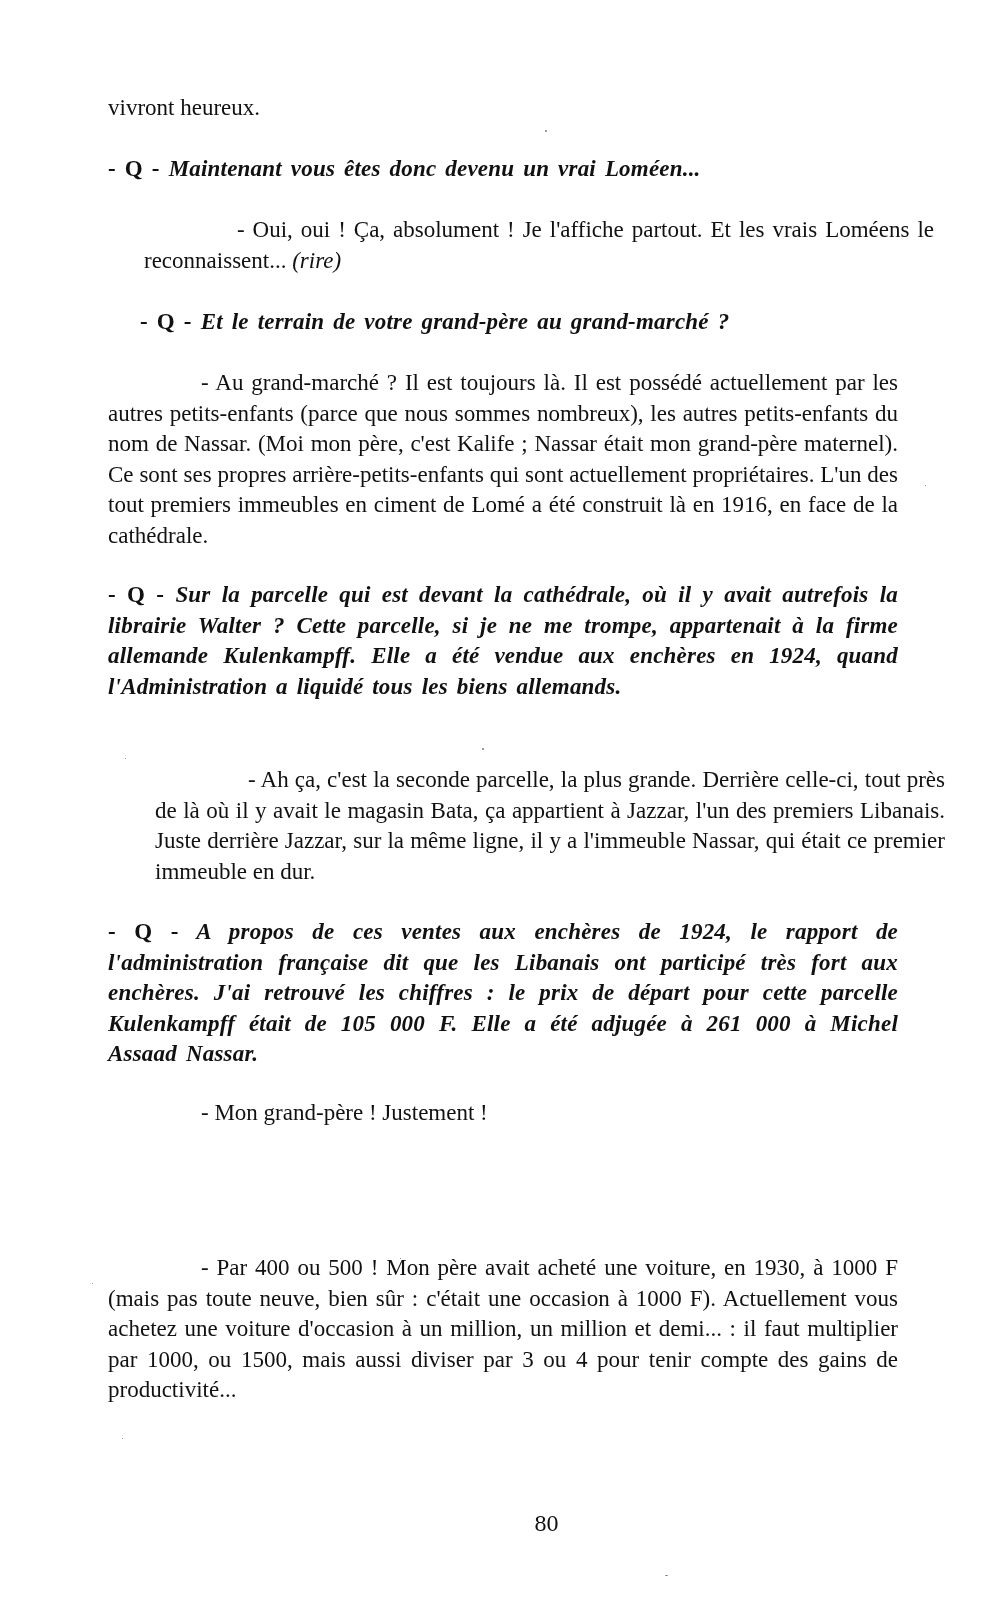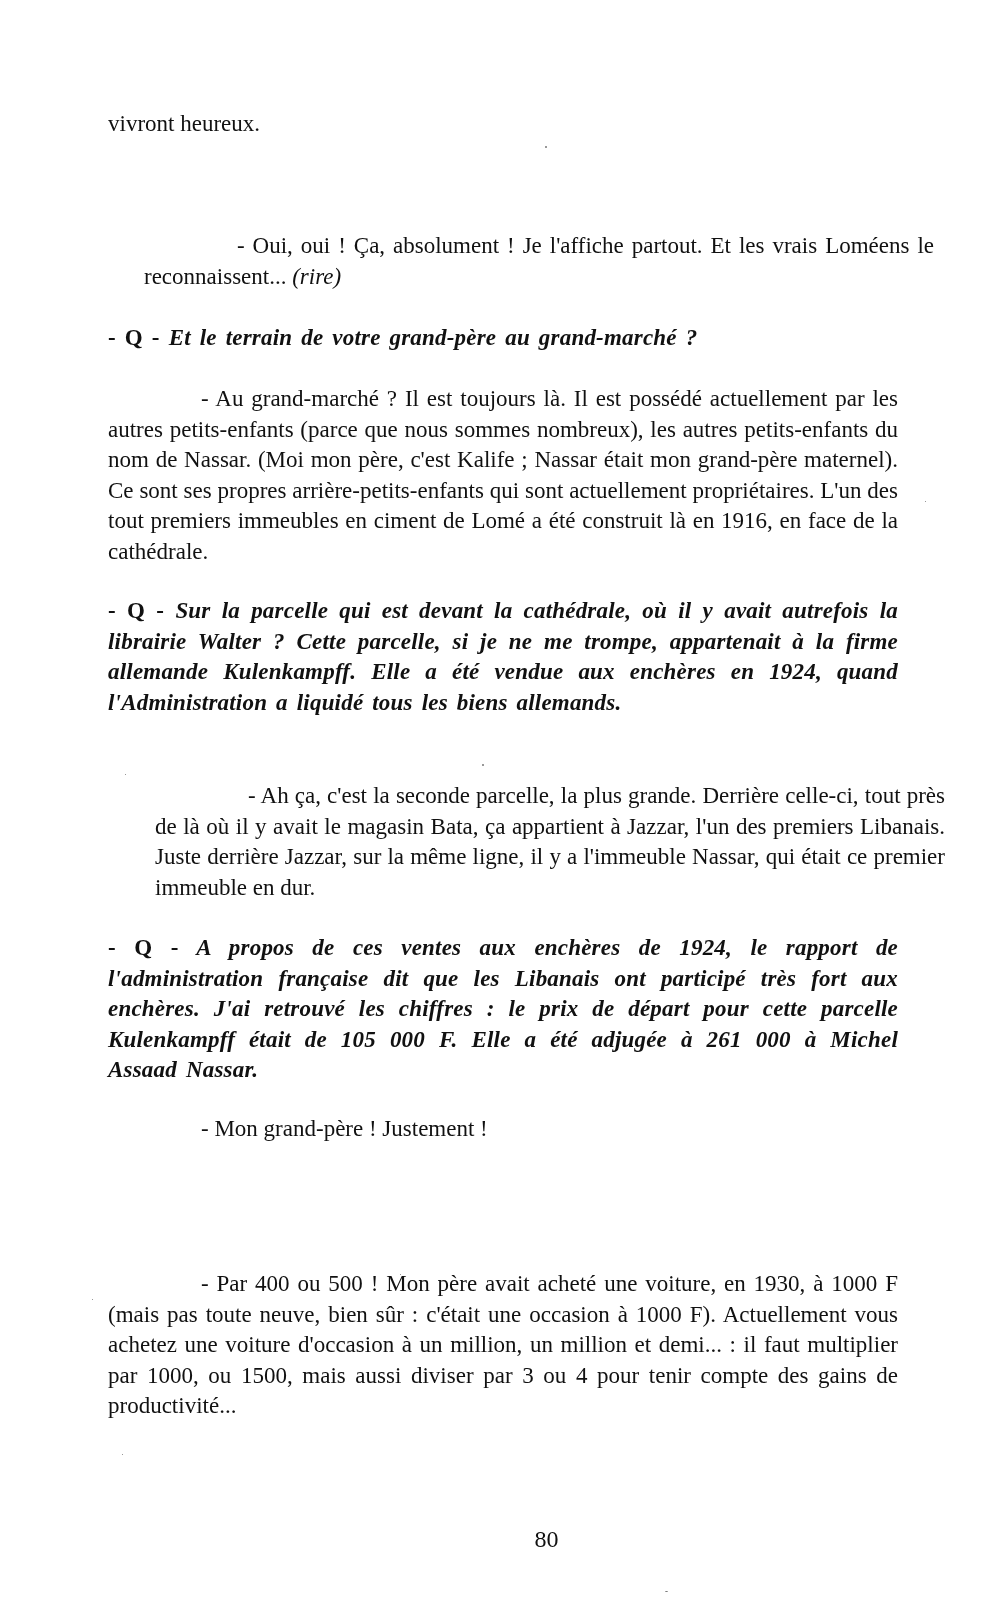--- a/index.html
+++ b/index.html
@@ -6,21 +6,21 @@
     body {
       width: 1005px;
       height: 1600px;
       position: relative;
       overflow: hidden;
       color: #111111;
       font-family: "Liberation Serif", "DejaVu Serif", serif;
     }
     .page {
       position: absolute;
-      left: 0; top: 16px;
+      left: 0; top: 0;
       width: 1005px; height: 1148px; border-radius: 26px;
     }
     .block {
       position: absolute;
       left: 108px;
       width: 790px;
       font-size: 23px;
       line-height: 30.5px;
     }
     .answer {
@@ -68,29 +68,33 @@
   <div class="speck" style="left:400px;top:1258px;width:1px;height:1px;"></div>
   <div class="speck" style="left:92px;top:1283px;width:1px;height:1px;"></div>
   <div class="speck" style="left:122px;top:1438px;width:1px;height:1px;"></div>
   <div class="speck" style="left:925px;top:485px;width:1px;height:1px;"></div>
   <div class="speck" style="left:665px;top:1575px;width:3px;height:1px;"></div>
 
   <div class="block answer" style="top:93px;">
     <span>vivront heureux.</span>
   </div>
 
+  <div class="block question" style="top:154px;">
+    <span class="q-dash">- Q -</span>
+    <span>Maintenant vous êtes donc devenu un vrai Loméen...</span>
+  </div>
 
   <div class="block answer" style="top:215px;margin-left:36px;">
     <span class="first">
       <span>- Oui, oui ! Ça, absolument ! Je l'affiche partout. Et les vrais Loméens le reconnaissent...</span>
       <span class="em">(rire)</span>
     </span>
   </div>
 
-  <div class="block question" style="top:307px;">
+  <div class="block question" style="top:307px;margin-left:32px;">
     <span class="q-dash">- Q -</span>
     <span>Et le terrain de votre grand-père au grand-marché ?</span>
   </div>
 
   <div class="block answer" style="top:368px;">
     <span class="first">- Au grand-marché ? Il est toujours là. Il est possédé actuellement par les autres petits-enfants (parce que nous sommes nombreux), les autres petits-enfants du nom de Nassar. (Moi mon père, c'est Kalife ; Nassar était mon grand-père maternel). Ce sont ses propres arrière-petits-enfants qui sont actuellement propriétaires. L'un des tout premiers immeubles en ciment de Lomé a été construit là en 1916, en face de la cathédrale.</span>
   </div>
 
   <div class="block question" style="top:580px;">
     <span class="q-dash">- Q -</span>

